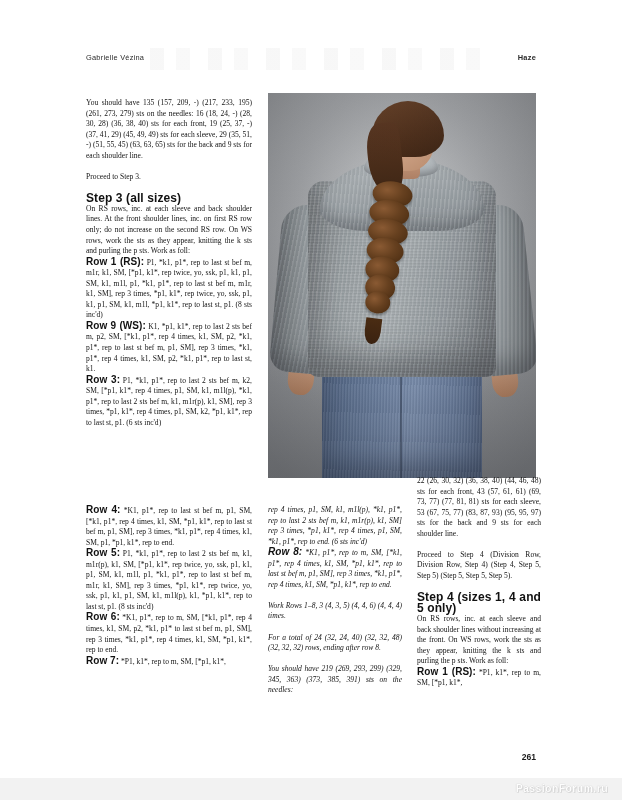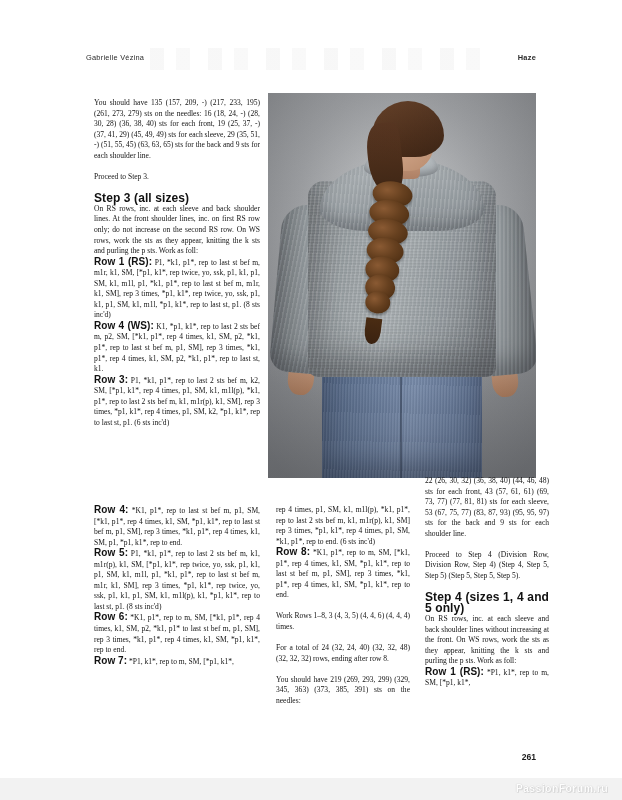--- a/index.html
+++ b/index.html
@@ -289,24 +289,23 @@
 
   
   .col {
     position: absolute;
     font-family: "Liberation Serif", serif;
     font-size: 7.55px;
     line-height: 10.55px;
     color: #131313;
     text-align: left;
     hyphens: none;
-    margin-left: 8px;
   }
   .col-a { left: 86px;  top: 98px;  width: 166px; }
-  .col-b { left: 268px; top: 505px; width: 134px; }
+  .col-b { left: 268px; top: 505px; width: 134px; font-style: italic; }
   .col-c { left: 417px; top: 476px; width: 124px; }
   .col-a-lower { left: 86px; top: 505px; width: 166px; }
 
   .col p {
     margin: 0 0 0 0;
     text-align: justify;
     text-justify: inter-word;
   }
   .col p.last-line-left { text-align-last: left; }
   .gap { height: 10.55px; }
@@ -439,21 +438,21 @@
     </div>
 
     <div class="col col-a">
       <p>You should have 135 (157, 209, -) (217, 233, 195) (261, 273, 279) sts on the needles: 16 (18, 24, -) (28, 30, 28) (36, 38, 40) sts for each front, 19 (25, 37, -) (37, 41, 29) (45, 49, 49) sts for each sleeve, 29 (35, 51, -) (51, 55, 45) (63, 63, 65) sts for the back and 9 sts for each shoulder line.</p>
       <div class="gap"></div>
       <p class="last-line-left">Proceed to Step 3.</p>
       <div class="gap"></div>
       <p class="shead">Step 3 (all sizes)</p>
       <p>On RS rows, inc. at each sleeve and back shoulder lines. At the front shoulder lines, inc. on first RS row only; do not increase on the second RS row. On WS rows, work the sts as they appear, knitting the k sts and purling the p sts. Work as foll:</p>
       <p><span class="rlab">Row 1 (RS):</span><span> P1, *k1, p1*, rep to last st bef m, m1r, k1, SM, [*p1, k1*, rep twice, yo, ssk, p1, k1, p1, SM, k1, m1l, p1, *k1, p1*, rep to last st bef m, m1r, k1, SM], rep 3 times, *p1, k1*, rep twice, yo, ssk, p1, k1, p1, SM, k1, m1l, *p1, k1*, rep to last st, p1. (8 sts inc'd)</span></p>
-      <p><span class="rlab">Row 4 (WS):</span><span> K1, *p1, k1*, rep to last 2 sts bef m, p2, SM, [*k1, p1*, rep 4 times, k1, SM, p2, *k1, p1*, rep to last st bef m, p1, SM], rep 3 times, *k1, p1*, rep 4 times, k1, SM, p2, *k1, p1*, rep to last st, k1.</span></p>
+      <p><span class="rlab">Row 9 (WS):</span><span> K1, *p1, k1*, rep to last 2 sts bef m, p2, SM, [*k1, p1*, rep 4 times, k1, SM, p2, *k1, p1*, rep to last st bef m, p1, SM], rep 3 times, *k1, p1*, rep 4 times, k1, SM, p2, *k1, p1*, rep to last st, k1.</span></p>
       <p><span class="rlab">Row 3:</span><span> P1, *k1, p1*, rep to last 2 sts bef m, k2, SM, [*p1, k1*, rep 4 times, p1, SM, k1, m1l(p), *k1, p1*, rep to last 2 sts bef m, k1, m1r(p), k1, SM], rep 3 times, *p1, k1*, rep 4 times, p1, SM, k2, *p1, k1*, rep to last st, p1. (6 sts inc'd)</span></p>
     </div>
 
     <div class="col col-a-lower">
       <p><span class="rlab">Row 4:</span><span> *K1, p1*, rep to last st bef m, p1, SM, [*k1, p1*, rep 4 times, k1, SM, *p1, k1*, rep to last st bef m, p1, SM], rep 3 times, *k1, p1*, rep 4 times, k1, SM, p1, *p1, k1*, rep to end.</span></p>
       <p><span class="rlab">Row 5:</span><span> P1, *k1, p1*, rep to last 2 sts bef m, k1, m1r(p), k1, SM, [*p1, k1*, rep twice, yo, ssk, p1, k1, p1, SM, k1, m1l, p1, *k1, p1*, rep to last st bef m, m1r, k1, SM], rep 3 times, *p1, k1*, rep twice, yo, ssk, p1, k1, p1, SM, k1, m1l(p), k1, *p1, k1*, rep to last st, p1. (8 sts inc'd)</span></p>
       <p><span class="rlab">Row 6:</span><span> *K1, p1*, rep to m, SM, [*k1, p1*, rep 4 times, k1, SM, p2, *k1, p1* to last st bef m, p1, SM], rep 3 times, *k1, p1*, rep 4 times, k1, SM, *p1, k1*, rep to end.</span></p>
       <p class="last-line-left"><span class="rlab">Row 7:</span><span> *P1, k1*, rep to m, SM, [*p1, k1*,</span></p>
     </div>
 

